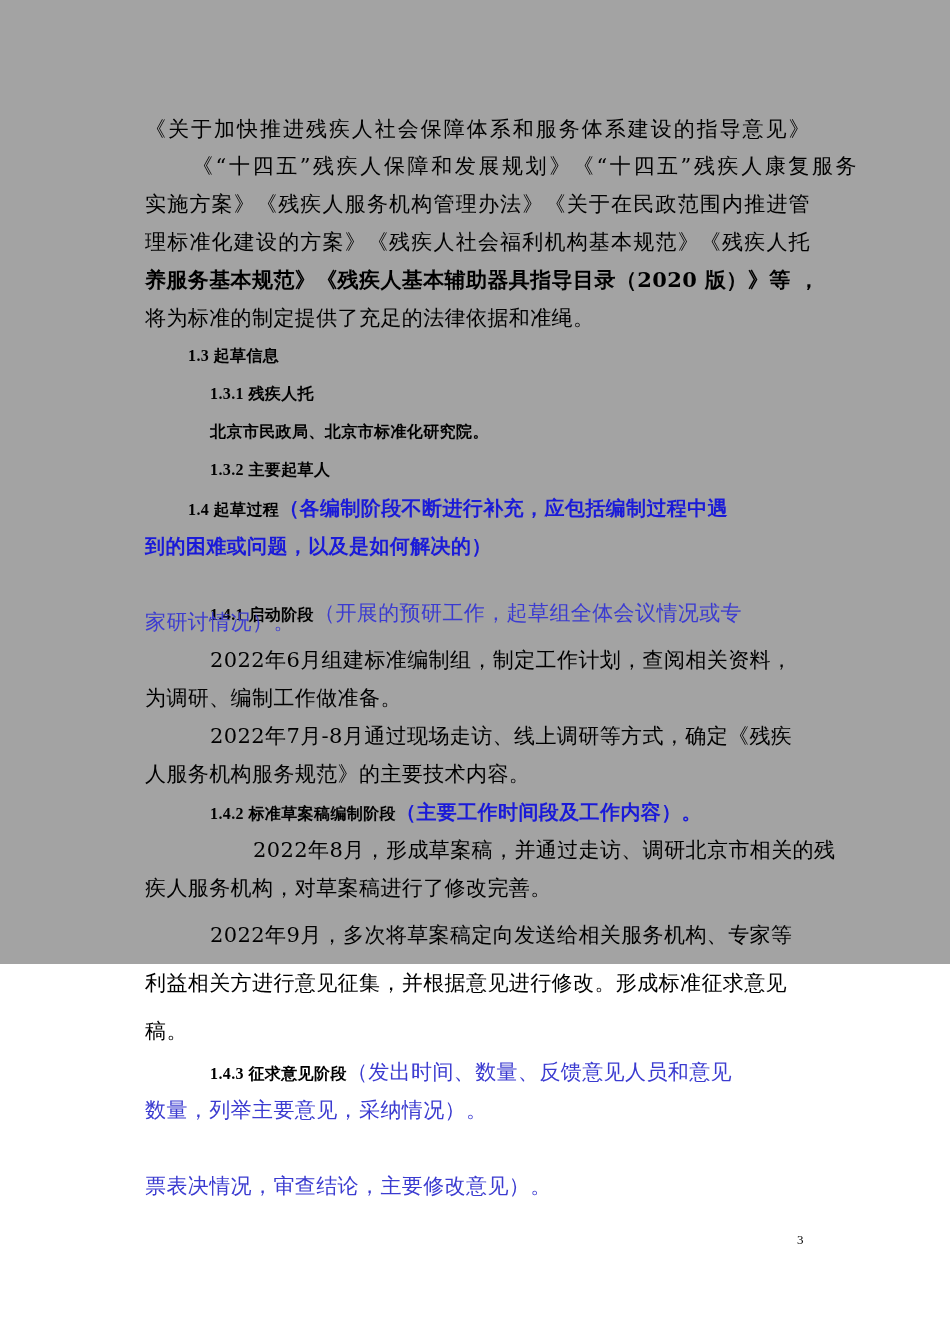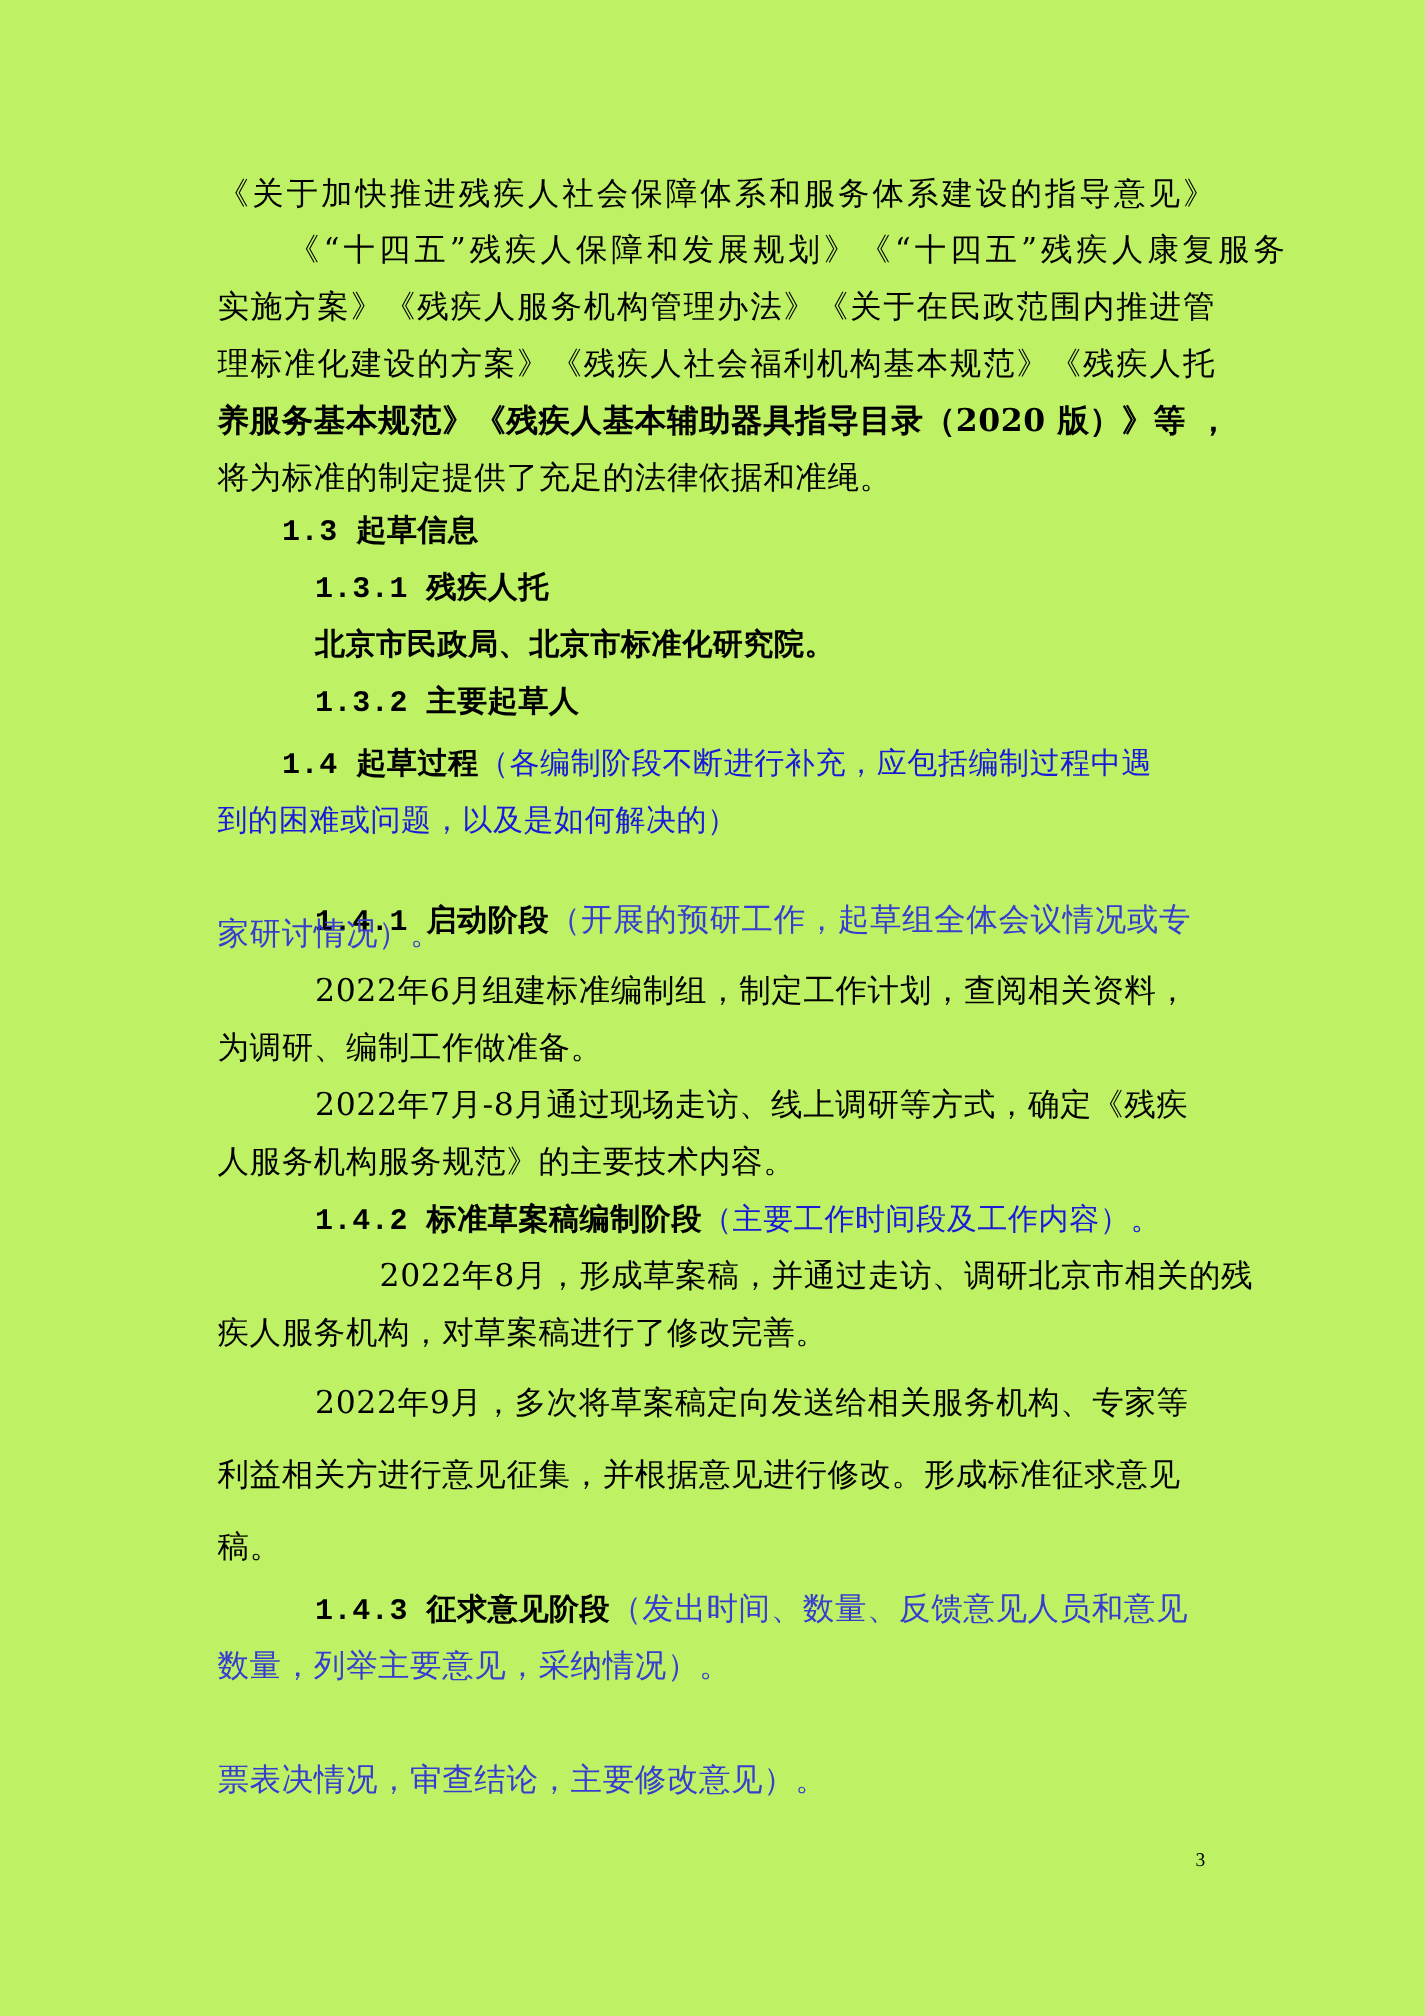--- a/index.html
+++ b/index.html
@@ -13,36 +13,36 @@
     position: relative;
     overflow: hidden;
     font-family: "DejaVu Serif", "Liberation Serif", serif;
     color: #000000;
   }
   .page {
     position: absolute;
     left: 0;
     top: 0;
     width: 950px;
-    height: 1344px;
-    background: #bef264;
+    height: 964px;
+    background: #a3a3a3;
   }
   .line {
     position: absolute;
     left: 145px;
     width: 665px;
     font-size: 21px;
     line-height: 26px;
     white-space: nowrap;
     letter-spacing: 0.4px;
   }
   .ind1 { left: 188px; }
   .ind2 { left: 210px; }
-  .bold { font-weight: bold; font-family: Liberation Mono, monospace; font-size: 20px; }
-  .blue-bold { color: #1a1ad8; font-weight: normal; font-family: "DejaVu Sans", "Liberation Sans", sans-serif; font-size: 20px; }
+  .bold { font-weight: bold; font-family: Liberation Serif, serif; font-size: 16px; }
+  .blue-bold { color: #1a1ad8; font-weight: bold; font-family: "DejaVu Sans", "Liberation Sans", sans-serif; font-size: 20px; }
   .blue { color: #3b3bd0; }
   .page-num {
     position: absolute;
     left: 797px;
     top: 1232px;
     font-size: 13px;
     font-family: "Liberation Serif", serif;
     color: #000;
   }
   .justify { text-align: justify; text-align-last: justify; }

